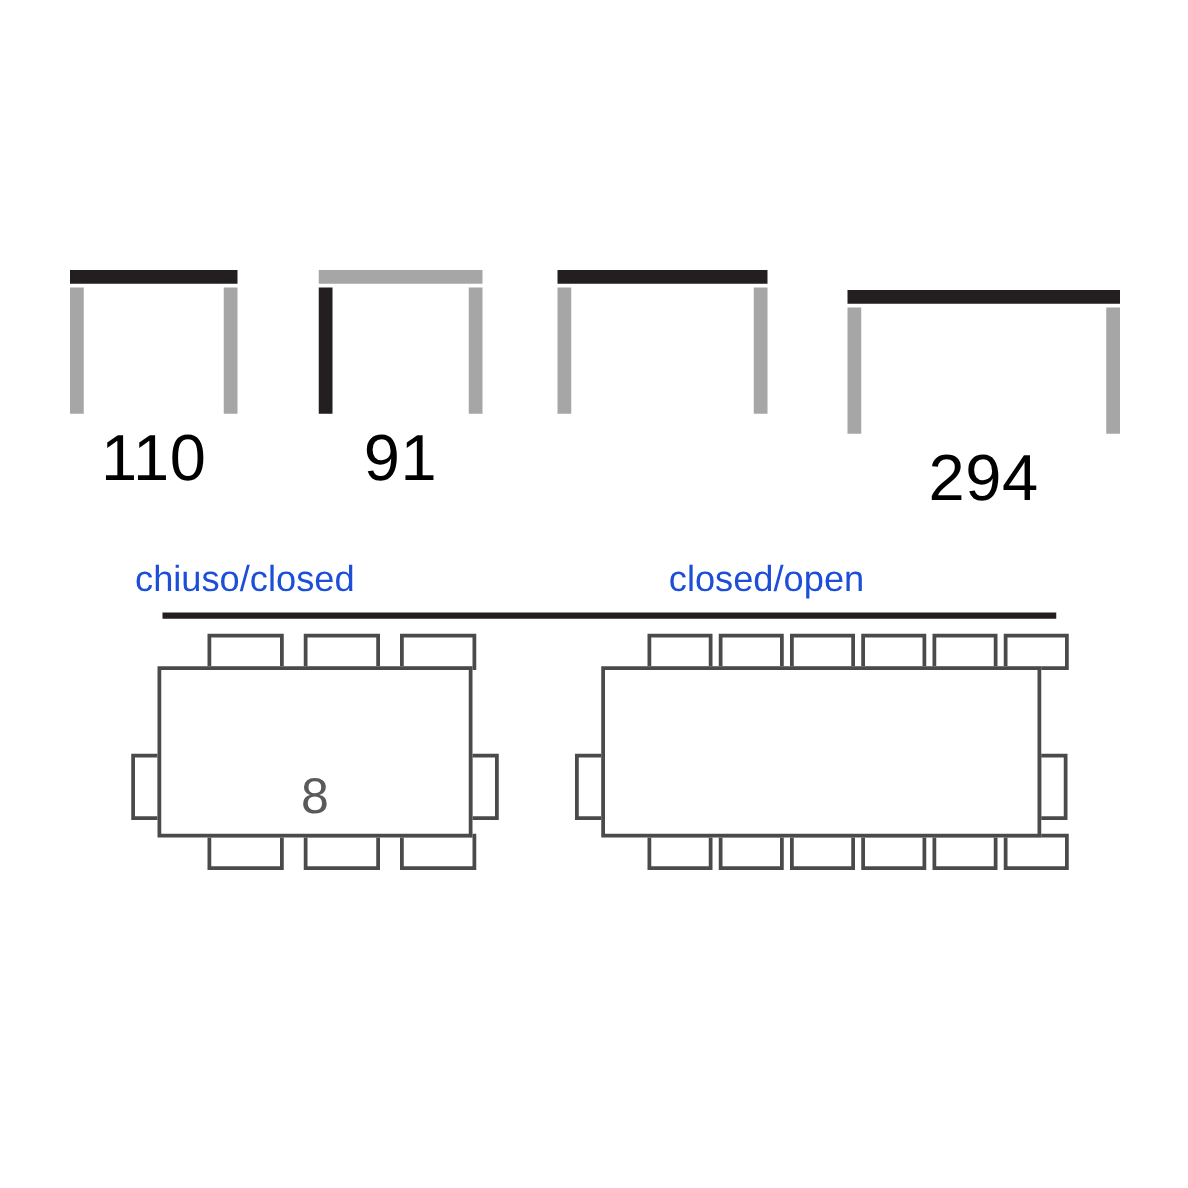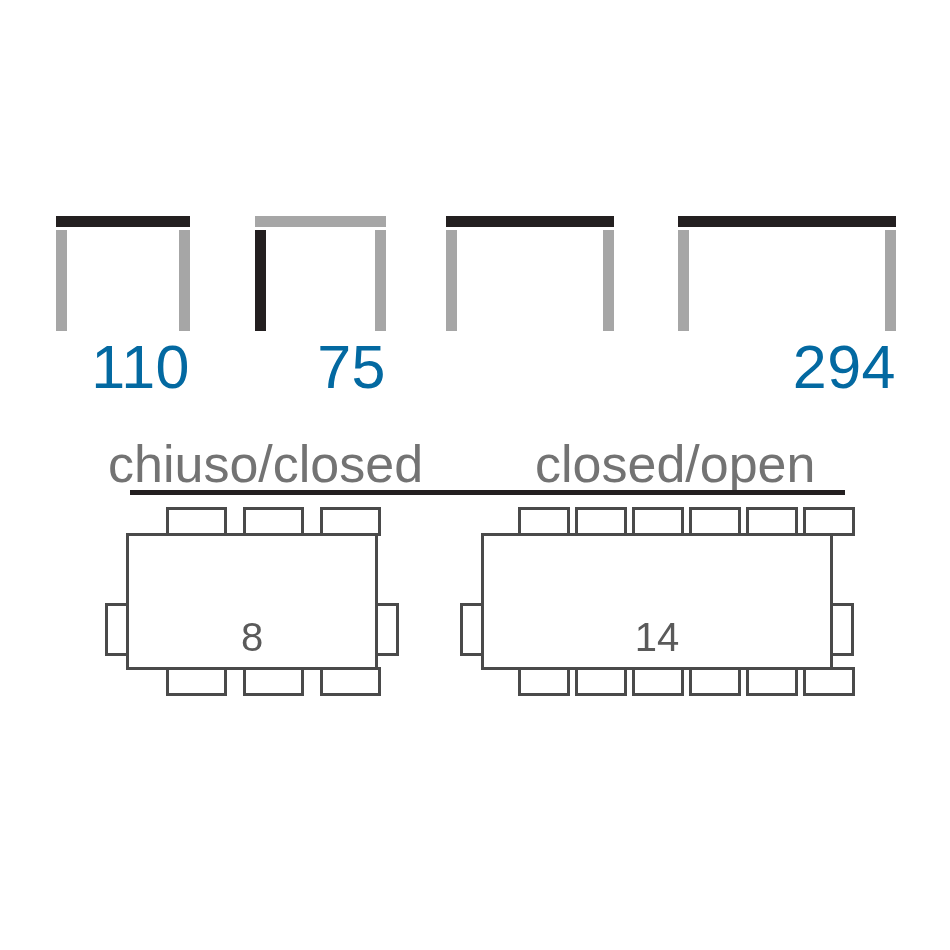--- a/index.html
+++ b/index.html
@@ -46,36 +46,36 @@
   .elev-leg.dark  { background: #231f20; }
   .elev-leg.light { background: #a6a6a6; }
   .elev-leg.left  { left: 0; }
   .elev-leg.right { right: 0; }
 
   .elev-label {
     position: absolute;
     top: 120px;
     left: 0;
     width: 100%;
-    text-align: right;
-    font-size: 61px;
+    text-align: center;
+    font-size: 52px;
     line-height: 62px;
     letter-spacing: 0.5px;
-    color: #0369a1;
+    color: #000000;
     font-family: "Liberation Sans", sans-serif;
     white-space: nowrap;
   }
 
   
   .section-label {
     position: absolute;
     top: 440px;
-    font-size: 52px;
+    font-size: 29px;
     line-height: 48px;
-    color: #737373;
+    color: #1d4ed8;
     white-space: nowrap;
     font-family: "Liberation Sans", sans-serif;
   }
   .rule {
     position: absolute;
     left: 130px;
     top: 490px;
     width: 715px;
     height: 5px;
     background: #231f20;
@@ -115,28 +115,28 @@
       <div class="elevation" style="left: 56px; top: 216px; width: 134px; height: 190px;">
         <div class="elev-top dark"></div>
         <div class="elev-leg left light"></div>
         <div class="elev-leg right light"></div>
         <div class="elev-label">110</div>
       </div>
       <div class="elevation" style="left: 255px; top: 216px; width: 131px; height: 190px;">
         <div class="elev-top light"></div>
         <div class="elev-leg left dark"></div>
         <div class="elev-leg right light"></div>
-        <div class="elev-label">75</div>
+        <div class="elev-label">91</div>
       </div>
       <div class="elevation" style="left: 446px; top: 216px; width: 168px; height: 190px;">
         <div class="elev-top dark"></div>
         <div class="elev-leg left light"></div>
         <div class="elev-leg right light"></div>
       </div>
-      <div class="elevation" style="left: 678px; top: 216px; width: 218px; height: 190px;">
+      <div class="elevation" style="left: 678px; top: 232px; width: 218px; height: 190px;">
         <div class="elev-top dark"></div>
         <div class="elev-leg left light"></div>
         <div class="elev-leg right light"></div>
         <div class="elev-label">294</div>
       </div>
     </div>
   <div id="section-layer">
       <div class="section-label" style="left: 108px;">chiuso/closed</div>
       <div class="section-label" style="left: 535px;">closed/open</div>
     </div>
@@ -163,16 +163,15 @@
         <div class="chair" style="width: 52px; height: 29px; left: 345px; top: 2px;"></div>
         <div class="chair" style="width: 52px; height: 29px; left: 60px; top: 162px;"></div>
         <div class="chair" style="width: 52px; height: 29px; left: 117px; top: 162px;"></div>
         <div class="chair" style="width: 52px; height: 29px; left: 174px; top: 162px;"></div>
         <div class="chair" style="width: 52px; height: 29px; left: 231px; top: 162px;"></div>
         <div class="chair" style="width: 52px; height: 29px; left: 288px; top: 162px;"></div>
         <div class="chair" style="width: 52px; height: 29px; left: 345px; top: 162px;"></div>
         <div class="chair" style="width: 24px; height: 53px; left: 2px; top: 98px;"></div>
         <div class="chair" style="width: 24px; height: 53px; left: 372px; top: 98px;"></div>
         <div class="plan-body" style="left: 23px; top: 28px; width: 352px; height: 137px;"></div>
-        <div class="plan-count" style="top: 110px;">14</div>
       </div>
     </div>
 </div>
 
 </body></html>

